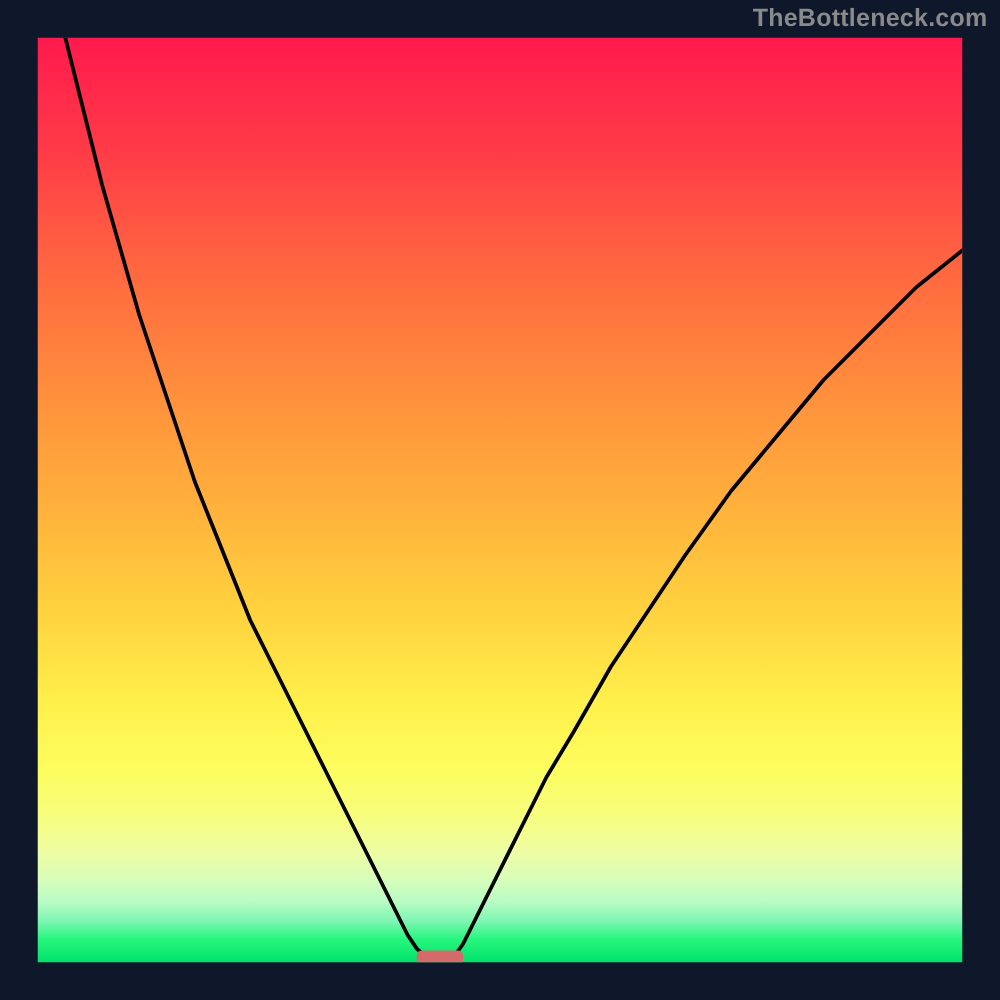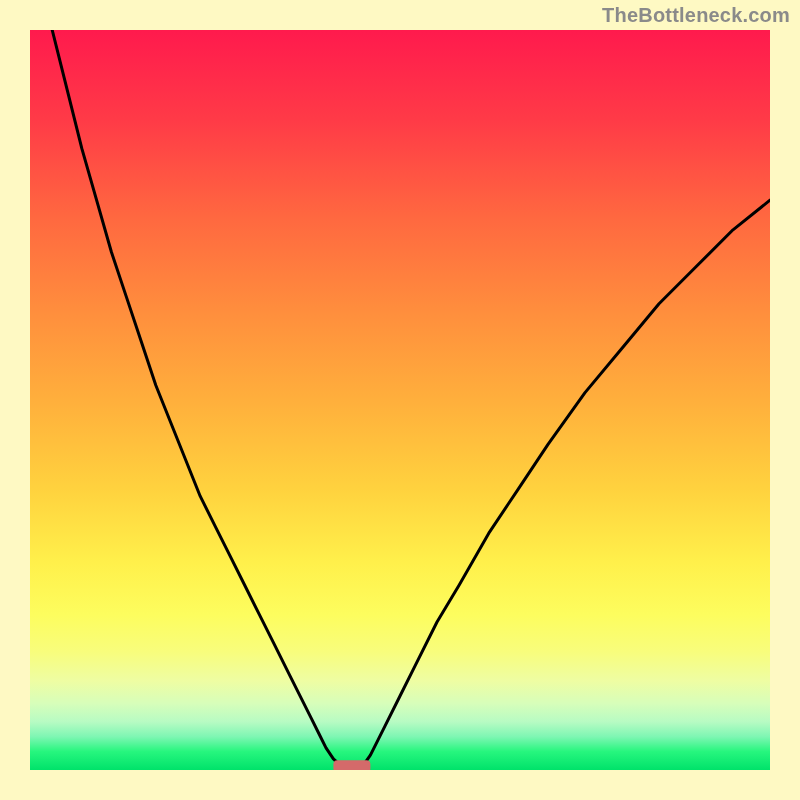--- a/index.html
+++ b/index.html
@@ -9,21 +9,21 @@
     height: 800px;
     background: #000;
     overflow: hidden;
   }
   .frame {
     position: absolute;
     top: 0;
     left: 0;
     width: 800px;
     height: 800px;
-    background: #fef9c3;
+    background: #0f172a;
   }
   .plot-area {
     position: absolute;
     top: 30px;
     left: 30px;
     width: 740px;
     height: 740px;
     overflow: hidden;
   }
   .gradient {

